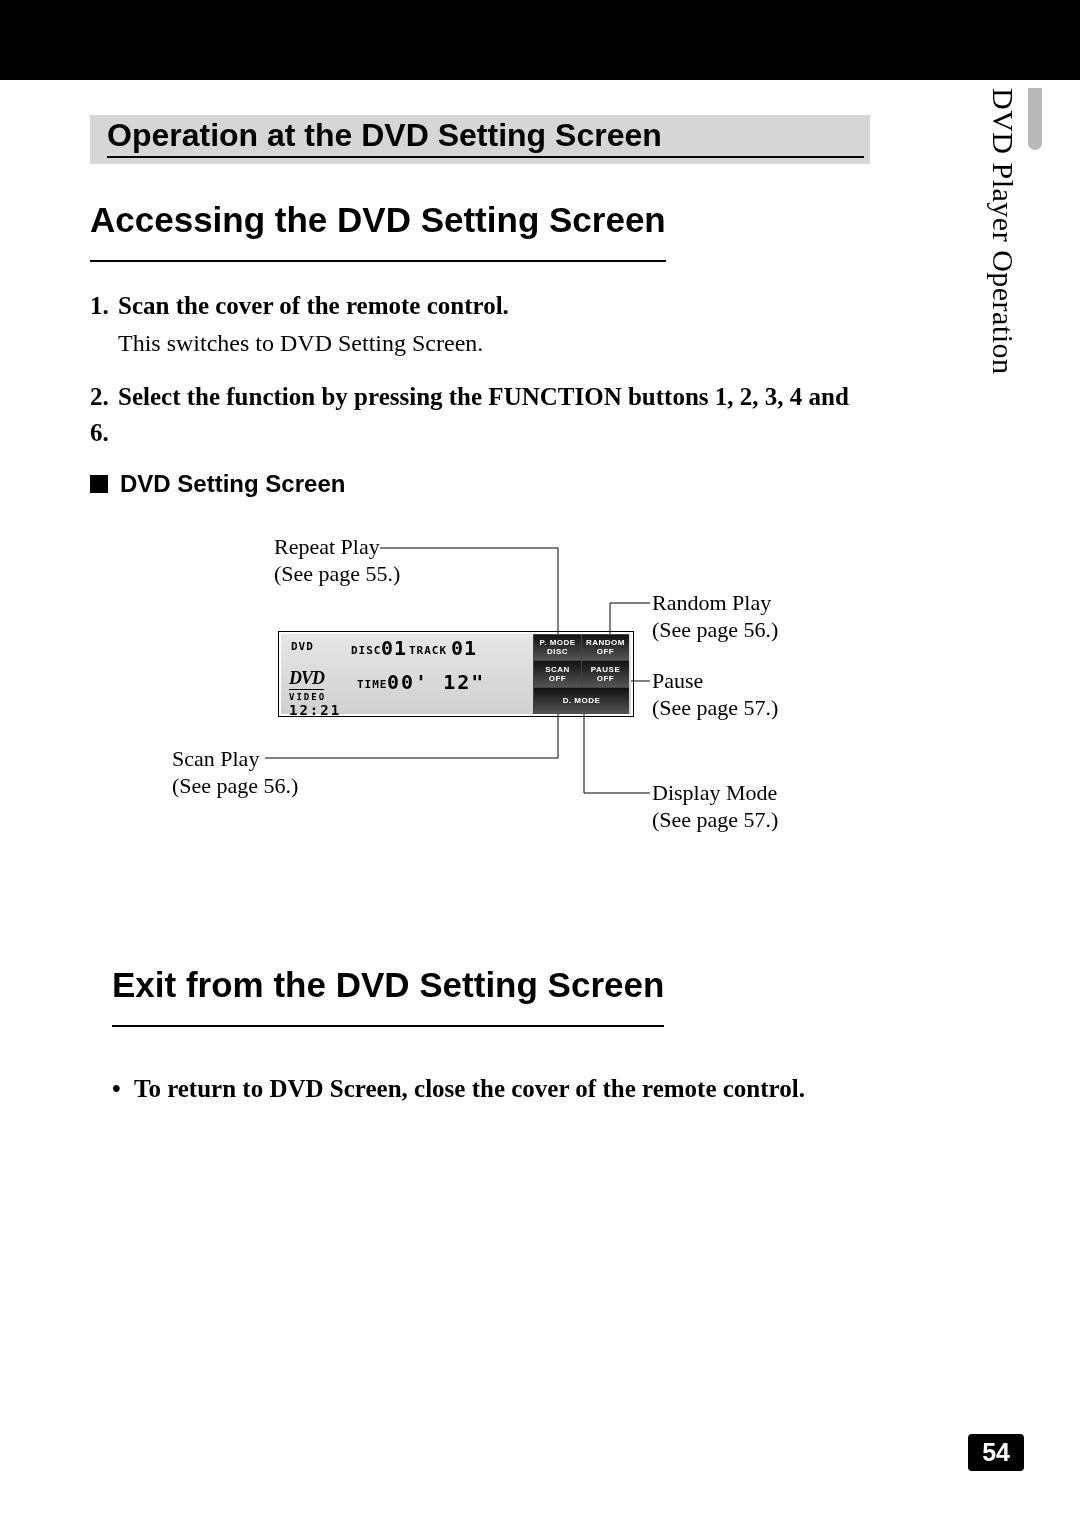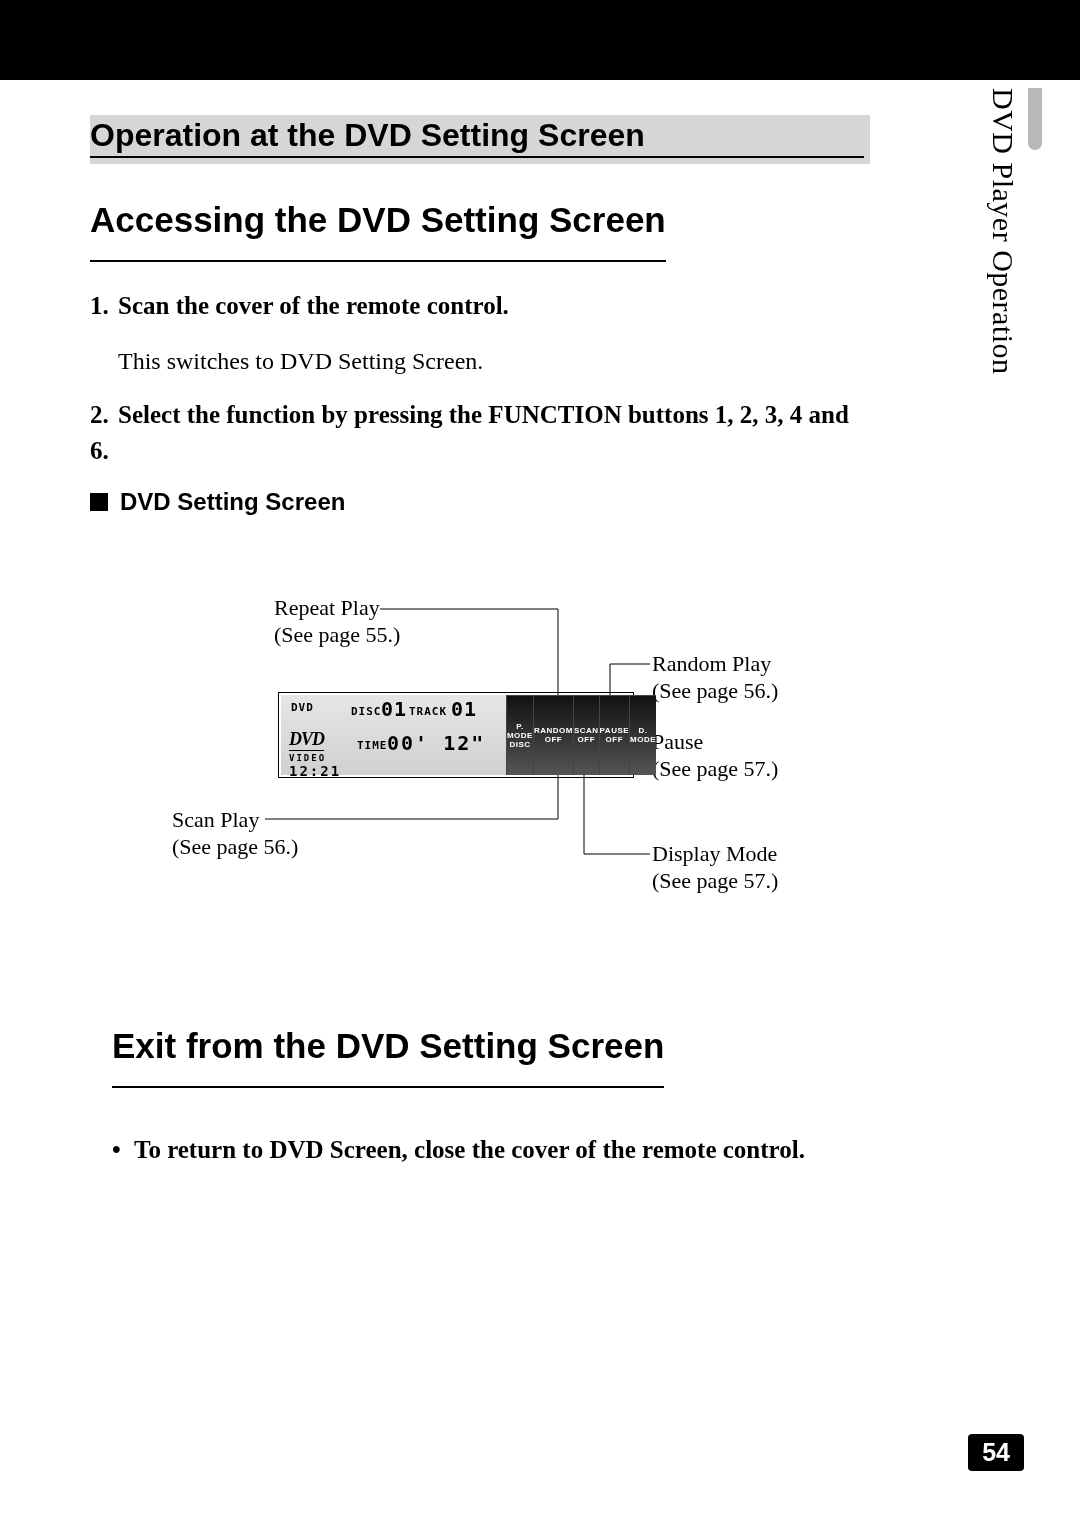--- a/index.html
+++ b/index.html
@@ -2,41 +2,41 @@
 <html><head>
 <meta charset="utf-8">
 <style>
   * { box-sizing: border-box; margin: 0; padding: 0; }
   html, body { width: 1080px; height: 1533px; background: #fff; font-family: "Times New Roman", Times, serif; color: #000; }
   .page { position: relative; width: 1080px; height: 1533px; }
   .black-band { position: absolute; top: 0; left: 0; width: 1080px; height: 80px; background: #000; }
   .content { position: absolute; top: 115px; left: 90px; width: 780px; }
   .side-tab-label { position: absolute; top: 88px; right: 60px; font-family: "Times New Roman", serif; font-size: 30px; writing-mode: vertical-rl; text-orientation: mixed; letter-spacing: 0.5px; }
   .side-tab-bg { position: absolute; top: 88px; right: 38px; width: 14px; height: 62px; background: #b8b8b8; border-radius: 0 0 10px 10px; }
-  .title-band { background: #d6d6d6; padding: 2px 6px 6px 0; margin-bottom: 36px; }
+  .title-band { background: #d6d6d6; padding: 2px 6px 6px 17px; margin-bottom: 36px; }
   .title-band h1 { font-family: Arial, Helvetica, sans-serif; font-weight: 700; font-size: 32px; border-bottom: 2px solid #000; padding-bottom: 2px; }
   .sub-head { font-family: Arial, Helvetica, sans-serif; font-weight: 700; font-size: 35px; border-bottom: 2px solid #000; display: inline-block; padding-bottom: 20px; margin-bottom: 26px; }
   ol.steps { list-style: none; font-size: 25px; line-height: 1.45; }
   ol.steps > li { margin-bottom: 18px; }
   ol.steps .num { font-weight: 700; display: inline-block; width: 28px; }
   ol.steps .step-title { font-weight: 700; }
-  ol.steps .step-note { display: block; margin-left: 28px; font-weight: 400; font-size: 24px; margin-top: 20px; }
+  ol.steps .step-note { display: block; margin-left: 28px; font-weight: 400; font-size: 24px; margin-top: 2px; }
   .screen-head { font-family: Arial, Helvetica, sans-serif; font-weight: 700; font-size: 24px; }
   .screen-head .sq { display: inline-block; width: 18px; height: 18px; background: #000; margin-right: 12px; vertical-align: -1px; }
-  .diagram { position: relative; width: 780px; height: 380px; margin-top: 78px; font-size: 22px; font-family: "Times New Roman", serif; }
+  .diagram { position: relative; width: 780px; height: 380px; margin-top: 35px; font-size: 22px; font-family: "Times New Roman", serif; }
   .diagram .label { position: absolute; line-height: 1.25; }
   .lcd { position: absolute; left: 188px; top: 98px; width: 356px; height: 86px; border: 1px solid #000; padding: 2px; }
   .lcd-inner { width: 100%; height: 100%; background: linear-gradient(#e6e6e6, #d0d0d0); position: relative; font-family: monospace; }
   .lcd-small { position: absolute; font-size: 11px; letter-spacing: 1px; font-weight: 700; }
   .lcd-big { position: absolute; font-size: 20px; font-weight: 700; letter-spacing: 1px; }
   .lcd-time { position: absolute; font-size: 20px; font-weight: 700; letter-spacing: 2px; }
   .dvd-logo { position: absolute; left: 8px; top: 34px; font-family: serif; font-style: italic; font-size: 18px; font-weight: 700; border-bottom: 1px solid #000; letter-spacing: -1px; }
   .vid-text { position: absolute; left: 8px; top: 58px; font-size: 9px; letter-spacing: 2px; font-weight: 700; }
   .vid-time { position: absolute; left: 8px; top: 68px; font-size: 14px; letter-spacing: 2px; font-weight: 700; }
-  .btn-col { position: absolute; top: 0; right: 2px; width: 96px; height: 80px; display: flex; flex-direction: row; justify-content: center; }
+  .btn-col { position: absolute; top: 0; right: 2px; width: 96px; height: 80px; display: flex; flex-direction: column; }
   .btn-col .row { flex: 1; display: flex; border-top: 1px solid #444; }
   .btn-col .cell { flex: 1; background: linear-gradient(#111, #555); color: #fff; font-size: 8px; line-height: 9px; text-align: center; display: flex; flex-direction: column; justify-content: center; border-left: 1px solid #444; font-weight: 700; letter-spacing: 0.5px; font-family: Arial, sans-serif; }
   .btn-col .cell.full { flex: 2; }
   .btn-col .cell span { display: block; }
   svg.wires { position: absolute; left: 0; top: 0; width: 780px; height: 380px; pointer-events: none; }
   .exit-section { margin-top: 52px; margin-left: 22px; }
   .bullet-line { font-size: 25px; margin-top: 22px; }
   .bullet-line .dot { font-weight: 700; display: inline-block; width: 22px; }
   .bullet-line .txt { font-weight: 700; }
   .page-num-box { position: absolute; bottom: 62px; right: 56px; background: #000; color: #fff; font-family: Arial, sans-serif; font-weight: 700; font-size: 25px; padding: 4px 14px; border-radius: 4px; }

